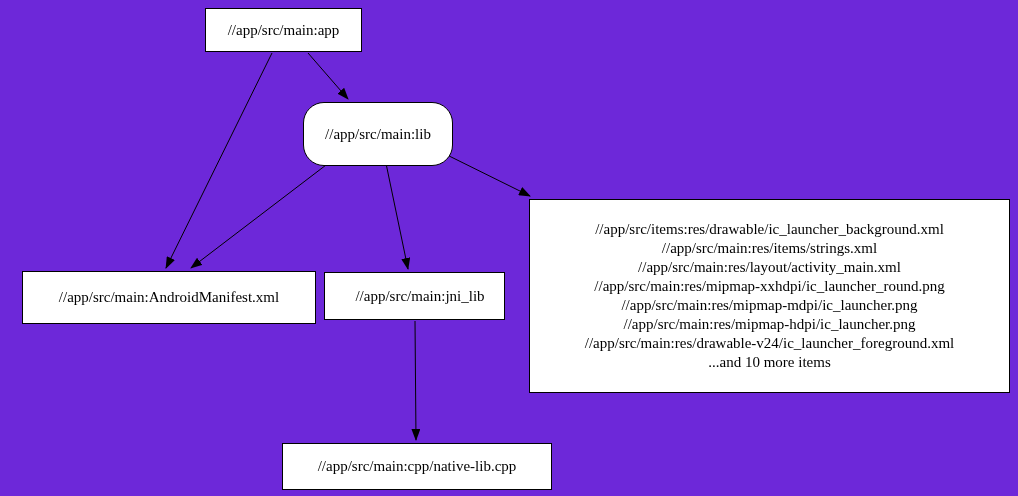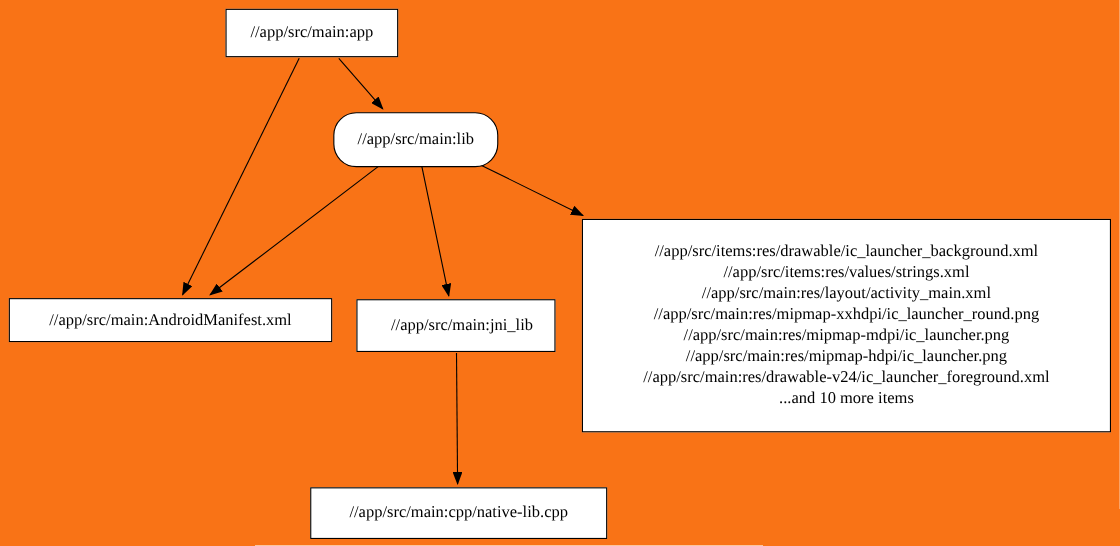--- a/index.html
+++ b/index.html
@@ -4,21 +4,21 @@
 <style>
   html, body {
     margin: 0;
     padding: 0;
     background: #ffffff;
   }
   #canvas {
     position: relative;
     width: 1018px;
     height: 496px;
-    background: #f97316;
+    background: #6d28d9;
     font-family: "Liberation Serif", "DejaVu Serif", serif;
     color: #000000;
     overflow: hidden;
   }
   #edges {
     position: absolute;
     left: 0;
     top: 0;
     width: 1018px;
     height: 496px;
@@ -55,29 +55,29 @@
     <line x1="308" y1="53" x2="348" y2="99" stroke="#000000" stroke-width="1" marker-end="url(#arrow)"></line>
     <line x1="272" y1="53" x2="166" y2="268" stroke="#000000" stroke-width="1" marker-end="url(#arrow)"></line>
     <line x1="347" y1="149" x2="191" y2="268" stroke="#000000" stroke-width="1" marker-end="url(#arrow)"></line>
     <line x1="383" y1="149" x2="408" y2="269" stroke="#000000" stroke-width="1" marker-end="url(#arrow)"></line>
     <line x1="435" y1="149" x2="530" y2="196" stroke="#000000" stroke-width="1" marker-end="url(#arrow)"></line>
     <line x1="415" y1="321" x2="416" y2="440" stroke="#000000" stroke-width="1" marker-end="url(#arrow)"></line>
   </svg>
 
   <div class="node" style="left:205px; top:8px; width:157px; height:44px;">//app/src/main:app</div>
 
-  <div class="node" style="left:303px; top:102px; width:150px; height:50px;border-radius:21px;">//app/src/main:lib</div>
+  <div class="node" style="left:303px; top:102px; width:150px; height:64px;border-radius:21px;">//app/src/main:lib</div>
 
-  <div class="node" style="left:8px; top:271px; width:294px; height:40px;">//app/src/main:AndroidManifest.xml</div>
+  <div class="node" style="left:22px; top:271px; width:294px; height:53px;">//app/src/main:AndroidManifest.xml</div>
 
   <div class="node" style="left:324px; top:272px; width:181px; height:48px;padding-left:11px;">//app/src/main:jni_lib</div>
 
   <div class="node" style="left:529px; top:199px; width:481px; height:194px;">
     <div class="res-line">//app/src/items:res/drawable/ic_launcher_background.xml</div>
-    <div class="res-line">//app/src/items:res/values/strings.xml</div>
+    <div class="res-line">//app/src/main:res/items/strings.xml</div>
     <div class="res-line">//app/src/main:res/layout/activity_main.xml</div>
     <div class="res-line">//app/src/main:res/mipmap-xxhdpi/ic_launcher_round.png</div>
     <div class="res-line">//app/src/main:res/mipmap-mdpi/ic_launcher.png</div>
     <div class="res-line">//app/src/main:res/mipmap-hdpi/ic_launcher.png</div>
     <div class="res-line">//app/src/main:res/drawable-v24/ic_launcher_foreground.xml</div>
     <div class="res-line">...and 10 more items</div>
   </div>
 
   <div class="node" style="left:282px; top:443px; width:270px; height:47px;">//app/src/main:cpp/native-lib.cpp</div>
 

